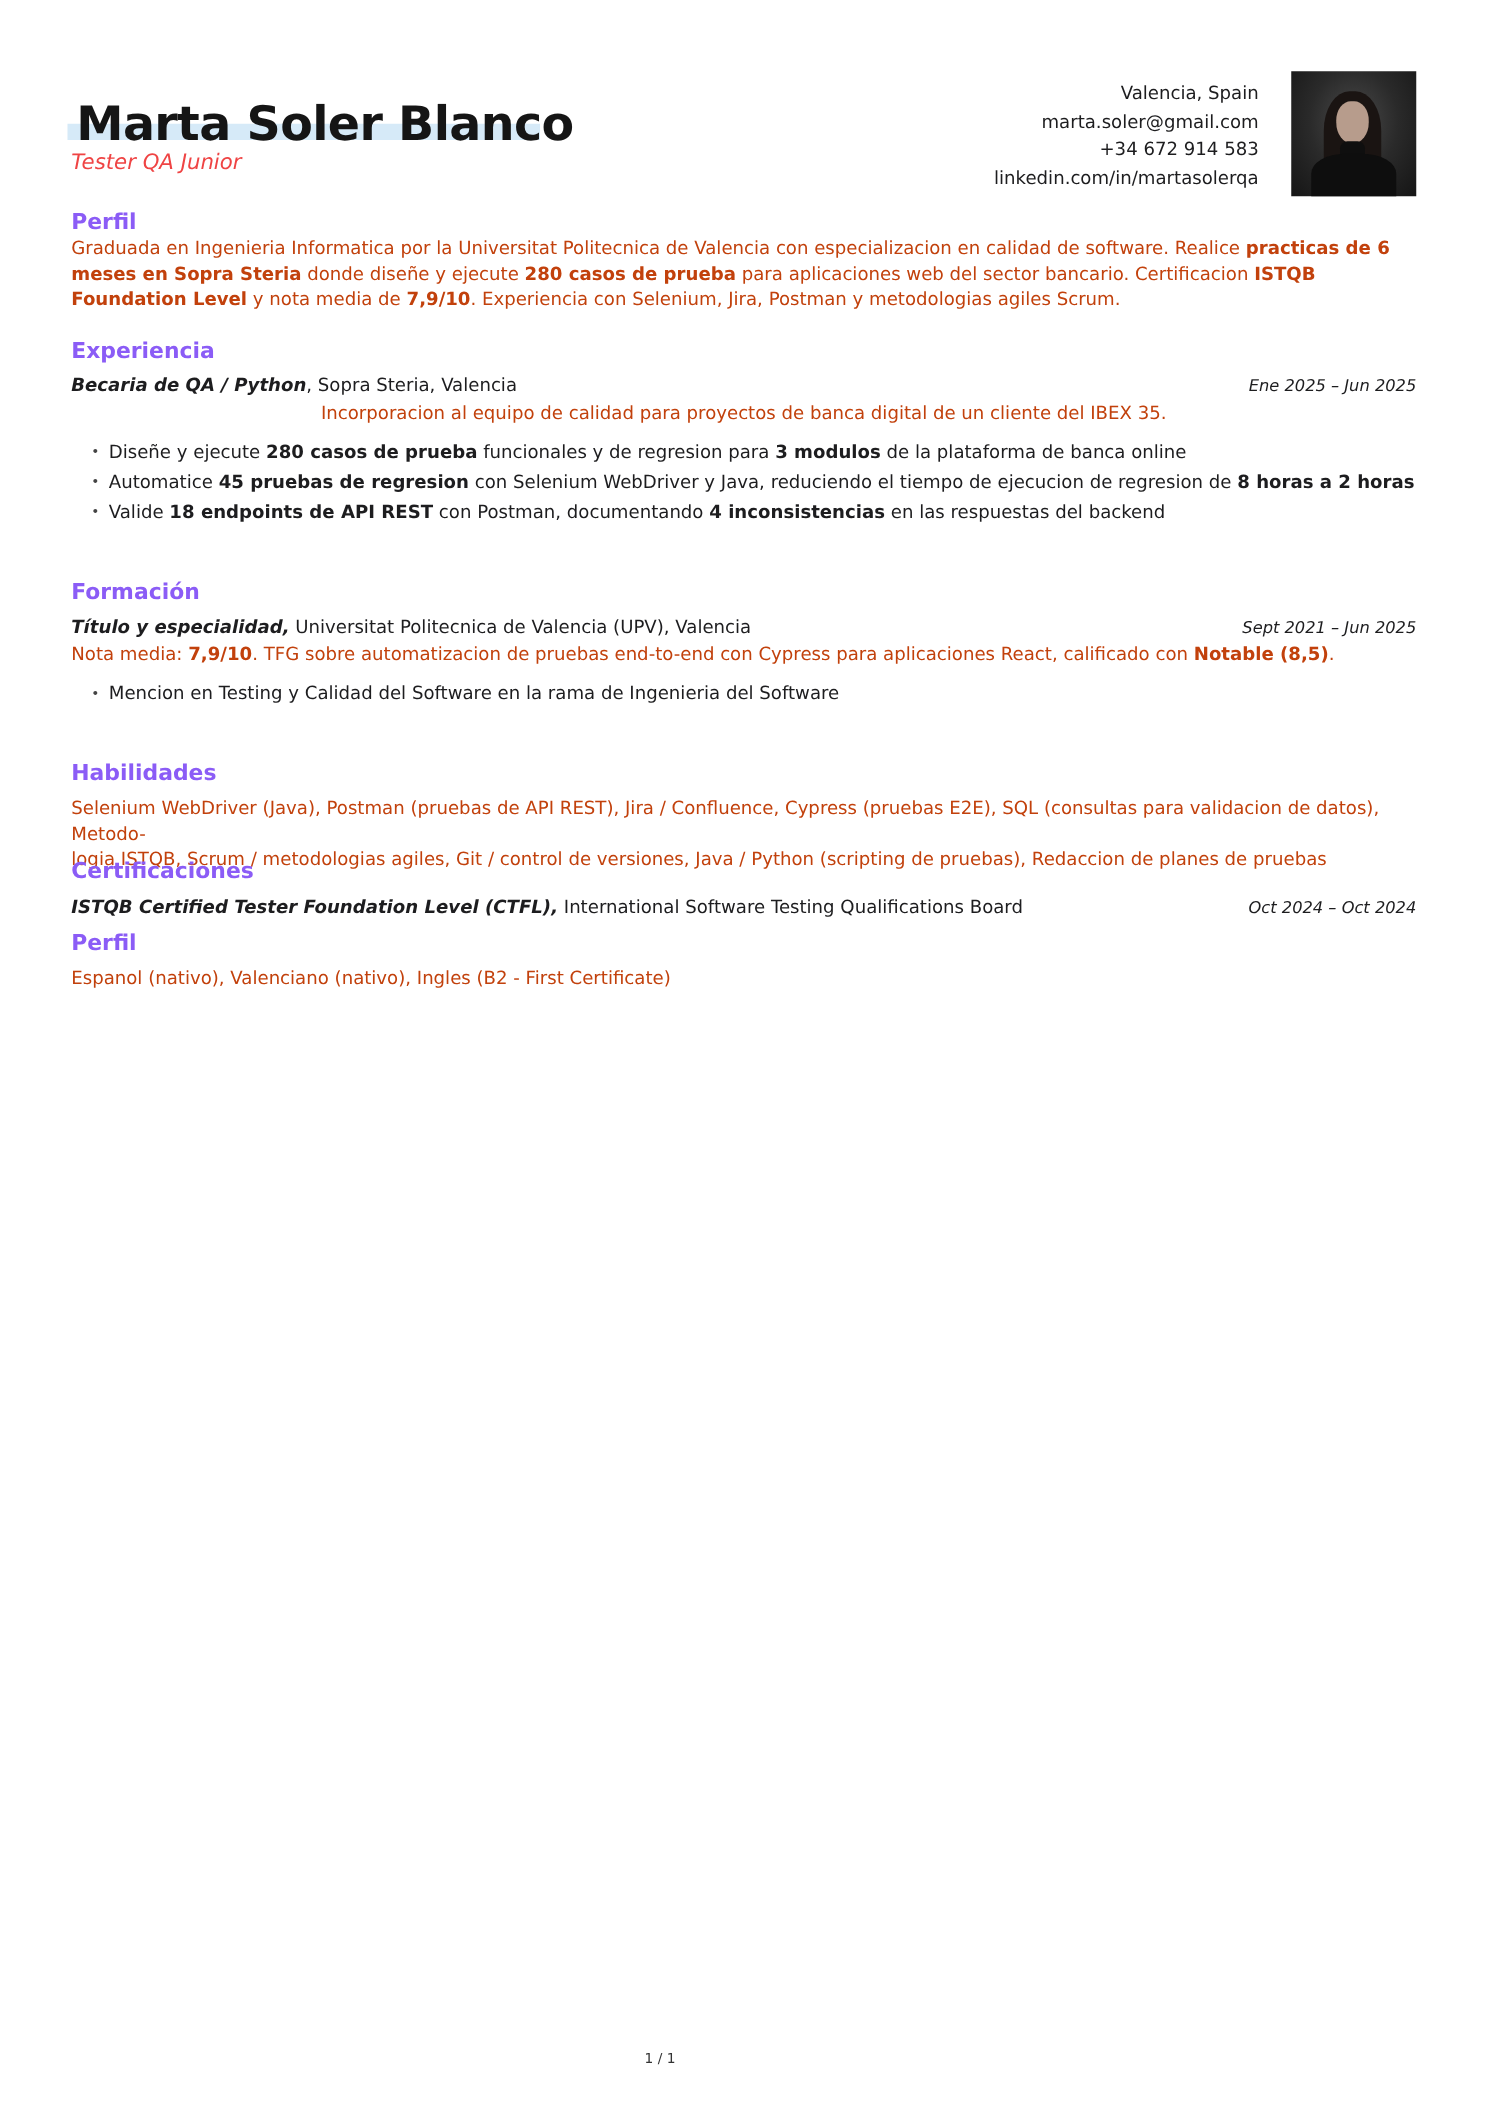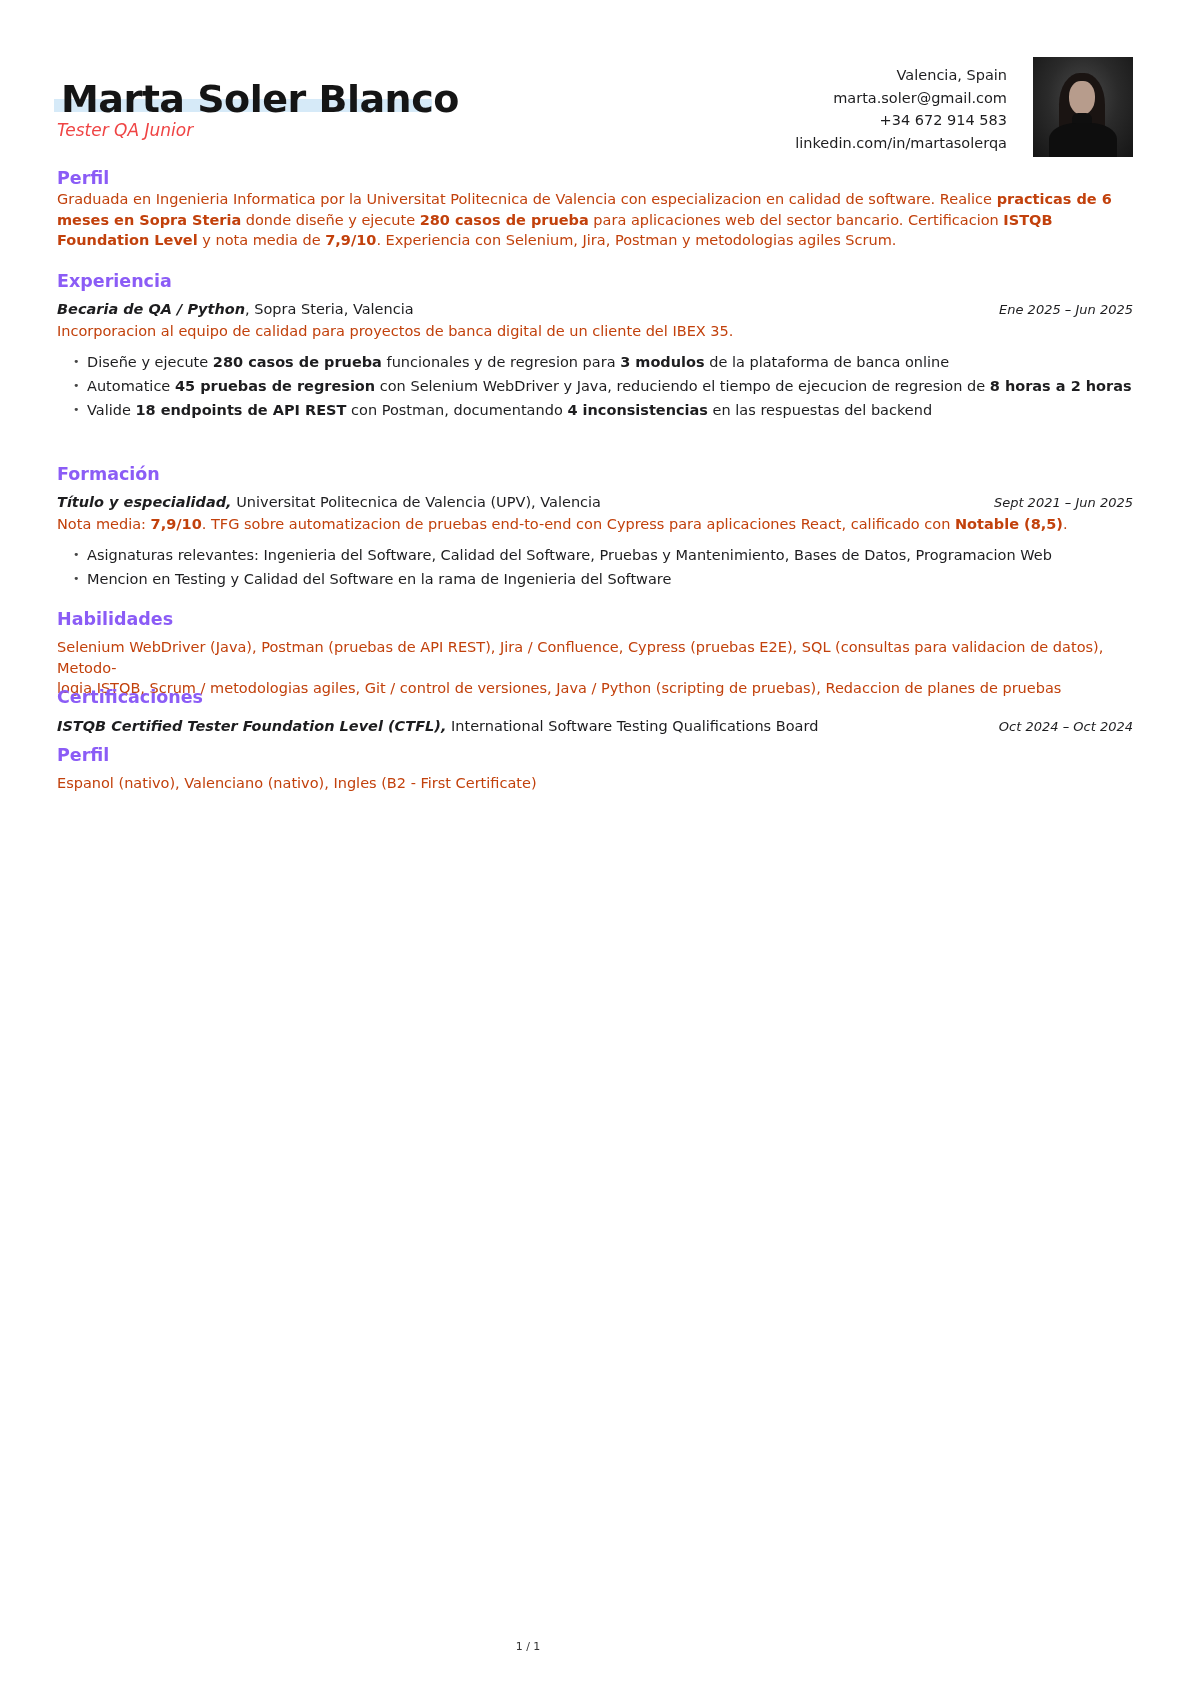--- a/index.html
+++ b/index.html
@@ -101,37 +101,36 @@
     <h2 class="section-title">Perfil</h2>
     <p class="p" id="profile-text"><span>Graduada en Ingenieria Informatica por la Universitat Politecnica de Valencia con especializacion en calidad de software. Realice </span><b>practicas de 6 meses en Sopra Steria</b><span> donde diseñe y ejecute </span><b>280 casos de prueba</b><span> para aplicaciones web del sector bancario. Certificacion </span><b>ISTQB Foundation Level</b><span> y nota media de </span><b>7,9/10</b><span>. Experiencia con Selenium, Jira, Postman y metodologias agiles Scrum.</span></p>
   </div>
 
   <div class="section" style="top:270px;">
     <h2 class="section-title">Experiencia</h2>
     <div class="entry-row" style="margin-top:7px;">
       <b><i>Becaria de QA / Python</i></b><span>, Sopra Steria, Valencia</span>
       <span class="date">Ene 2025 – Jun 2025</span>
     </div>
-    <p class="p" style="line-height:22px;">Incorporacion al equipo de calidad para proyectos de banca digital de un cliente del IBEX 35.</p>
+    <p class="p" style="line-height:22px;text-align:center;">Incorporacion al equipo de calidad para proyectos de banca digital de un cliente del IBEX 35.</p>
     <ul class="bullets" id="exp-bullets" style="margin-top:8px;">
         <li><span>Diseñe y ejecute </span><b>280 casos de prueba</b><span> funcionales y de regresion para </span><b>3 modulos</b><span> de la plataforma de banca online</span></li>
         <li><span>Automatice </span><b>45 pruebas de regresion</b><span> con Selenium WebDriver y Java, reduciendo el tiempo de ejecucion de regresion de </span><b>8 horas a 2 horas</b></li>
         <li><span>Valide </span><b>18 endpoints de API REST</b><span> con Postman, documentando </span><b>4 inconsistencias</b><span> en las respuestas del backend</span></li>
       </ul>
   </div>
 
   <div class="section" style="top:463px;">
     <h2 class="section-title">Formación</h2>
     <div class="entry-row" style="margin-top:7px;">
       <b><i>Título y especialidad,</i></b><span> Universitat Politecnica de Valencia (UPV), Valencia</span>
       <span class="date">Sept 2021 – Jun 2025</span>
     </div>
     <p class="p" id="edu-summary" style="line-height:22px;"><span>Nota media: </span><b>7,9/10</b><span>. TFG sobre automatizacion de pruebas end-to-end con Cypress para aplicaciones React, calificado con </span><b>Notable (8,5)</b><span>.</span></p>
     <ul class="bullets" id="edu-bullets" style="margin-top:8px;">
-        <li><span>Asignaturas relevantes: Ingenieria del Software, Calidad del Software, Pruebas y Mantenimiento, Bases de Datos, Programacion Web</span></li>
         <li><span>Mencion en Testing y Calidad del Software en la rama de Ingenieria del Software</span></li>
       </ul>
   </div>
 
   <div class="section" style="top:608px;">
     <h2 class="section-title">Habilidades</h2>
     <div style="margin-top:7px;">
       <div class="p">Selenium WebDriver (Java), Postman (pruebas de API REST), Jira / Confluence, Cypress (pruebas E2E), SQL (consultas para validacion de datos), Metodo-</div>
       <div class="p">logia ISTQB, Scrum / metodologias agiles, Git / control de versiones, Java / Python (scripting de pruebas), Redaccion de planes de pruebas</div>
     </div>

